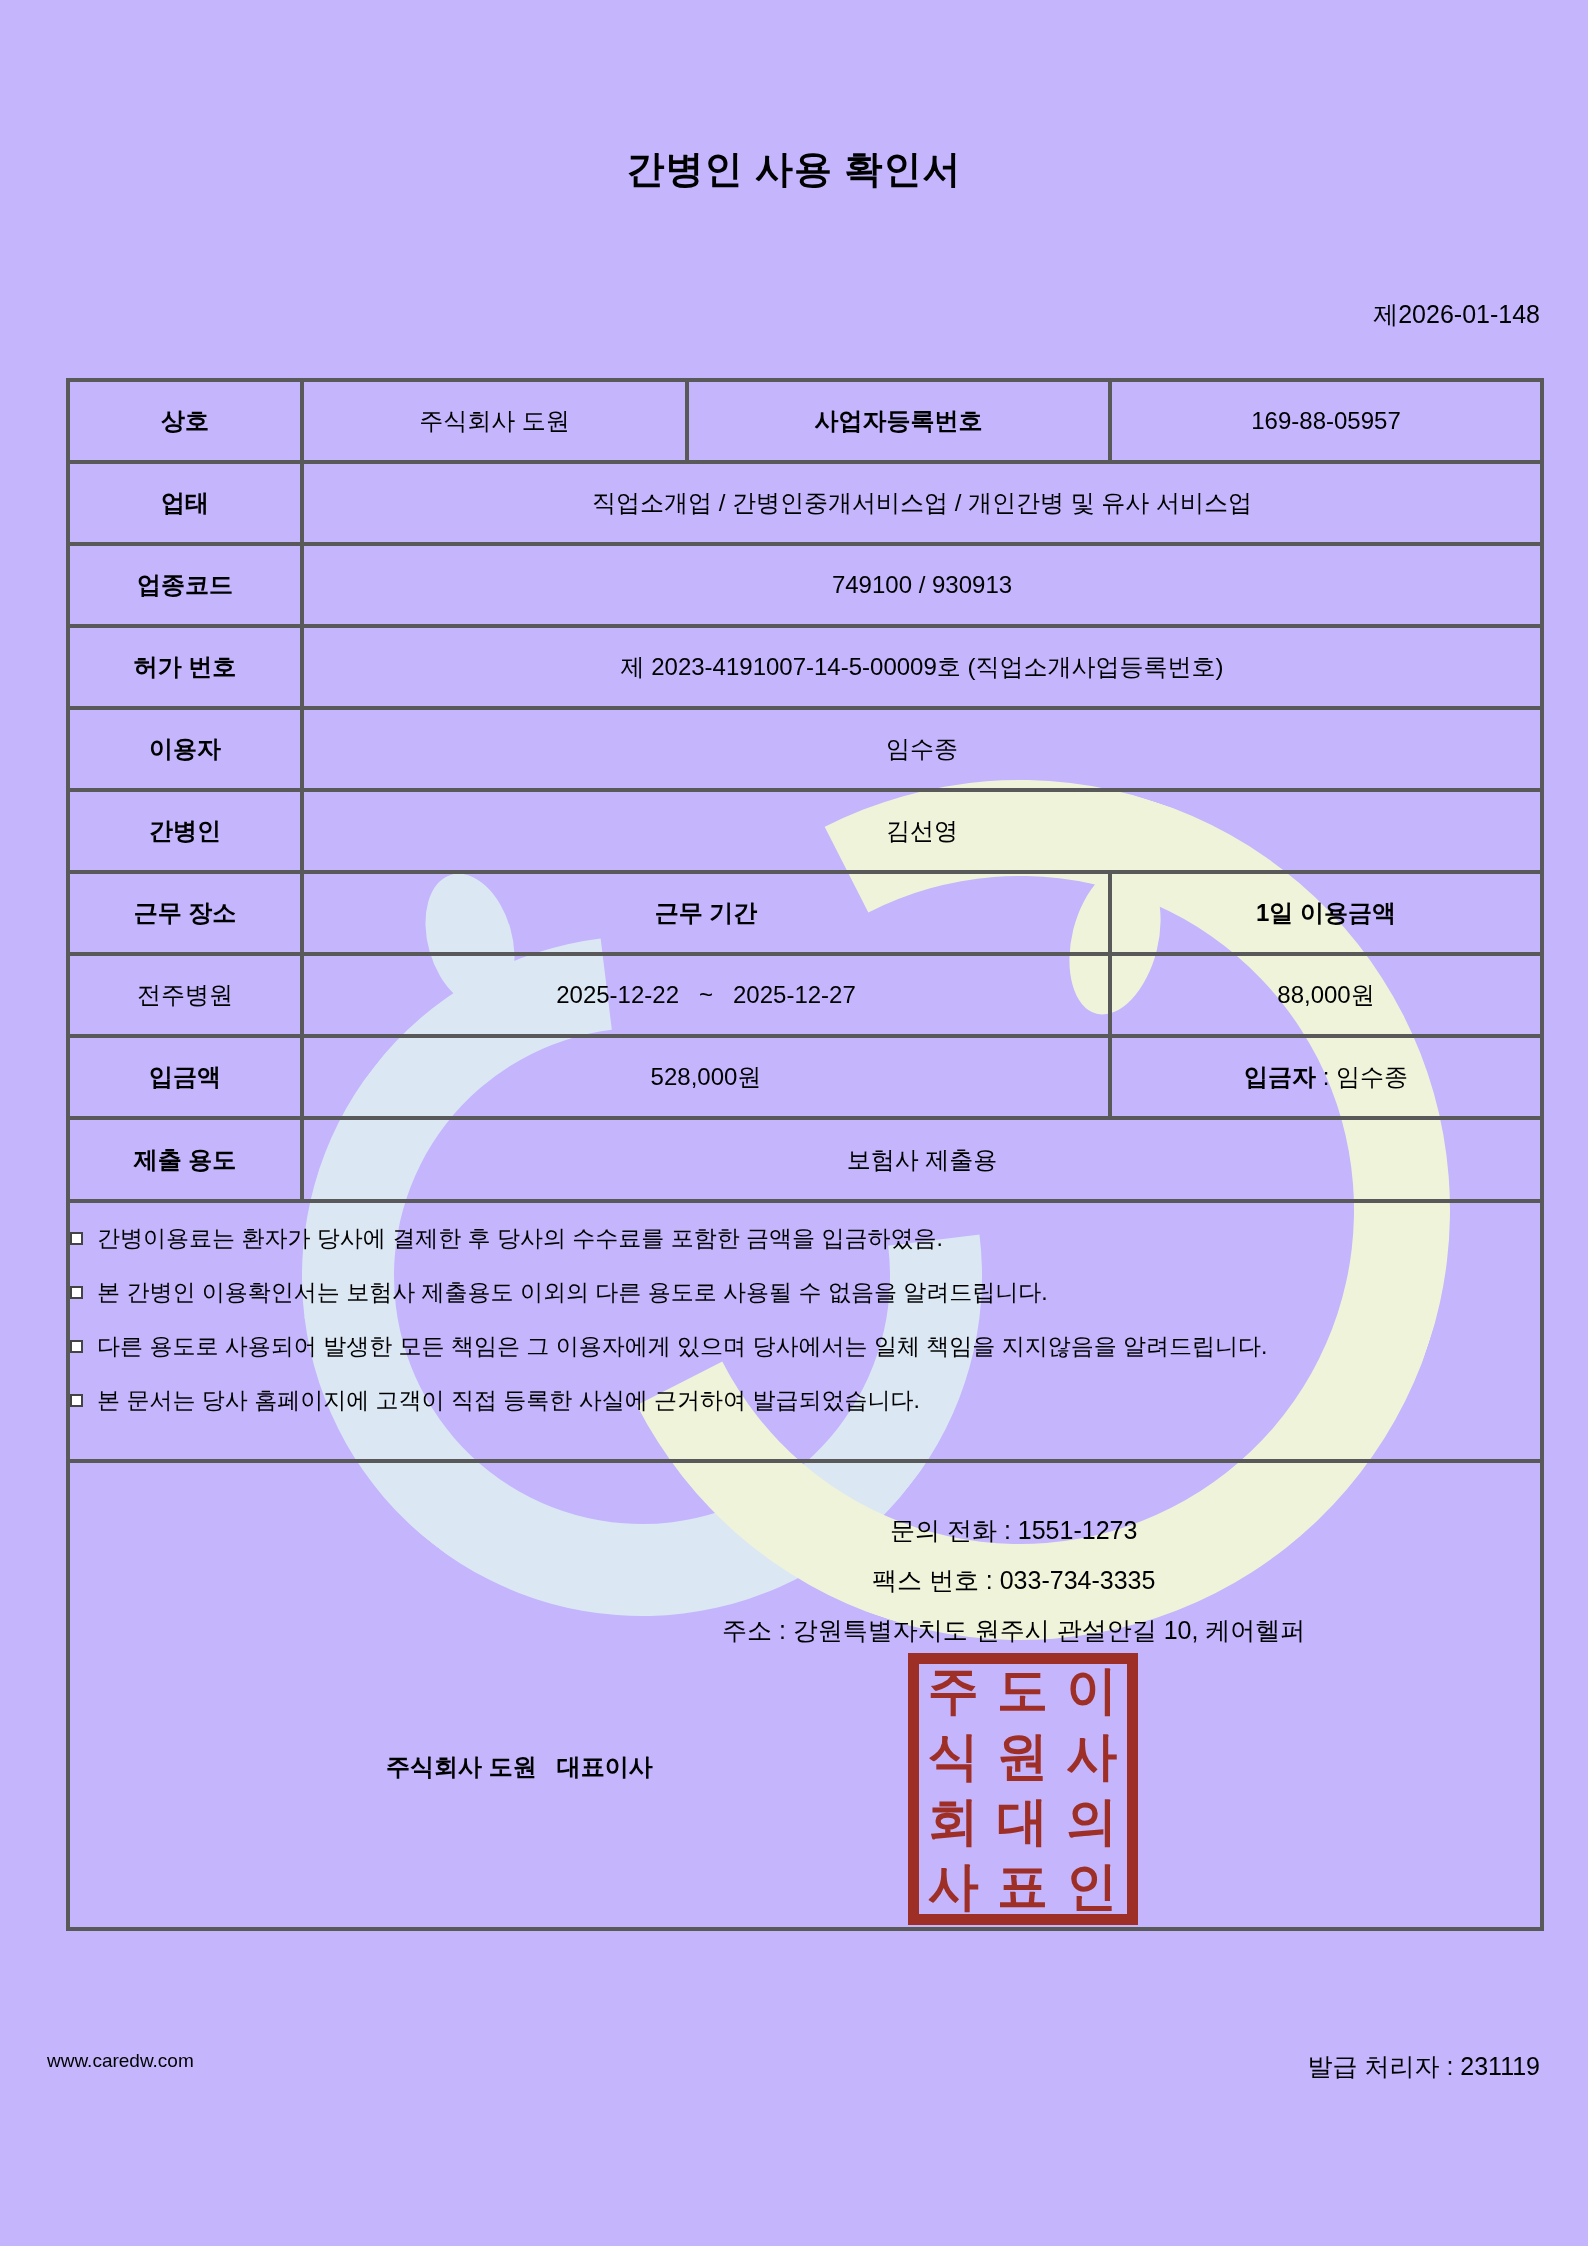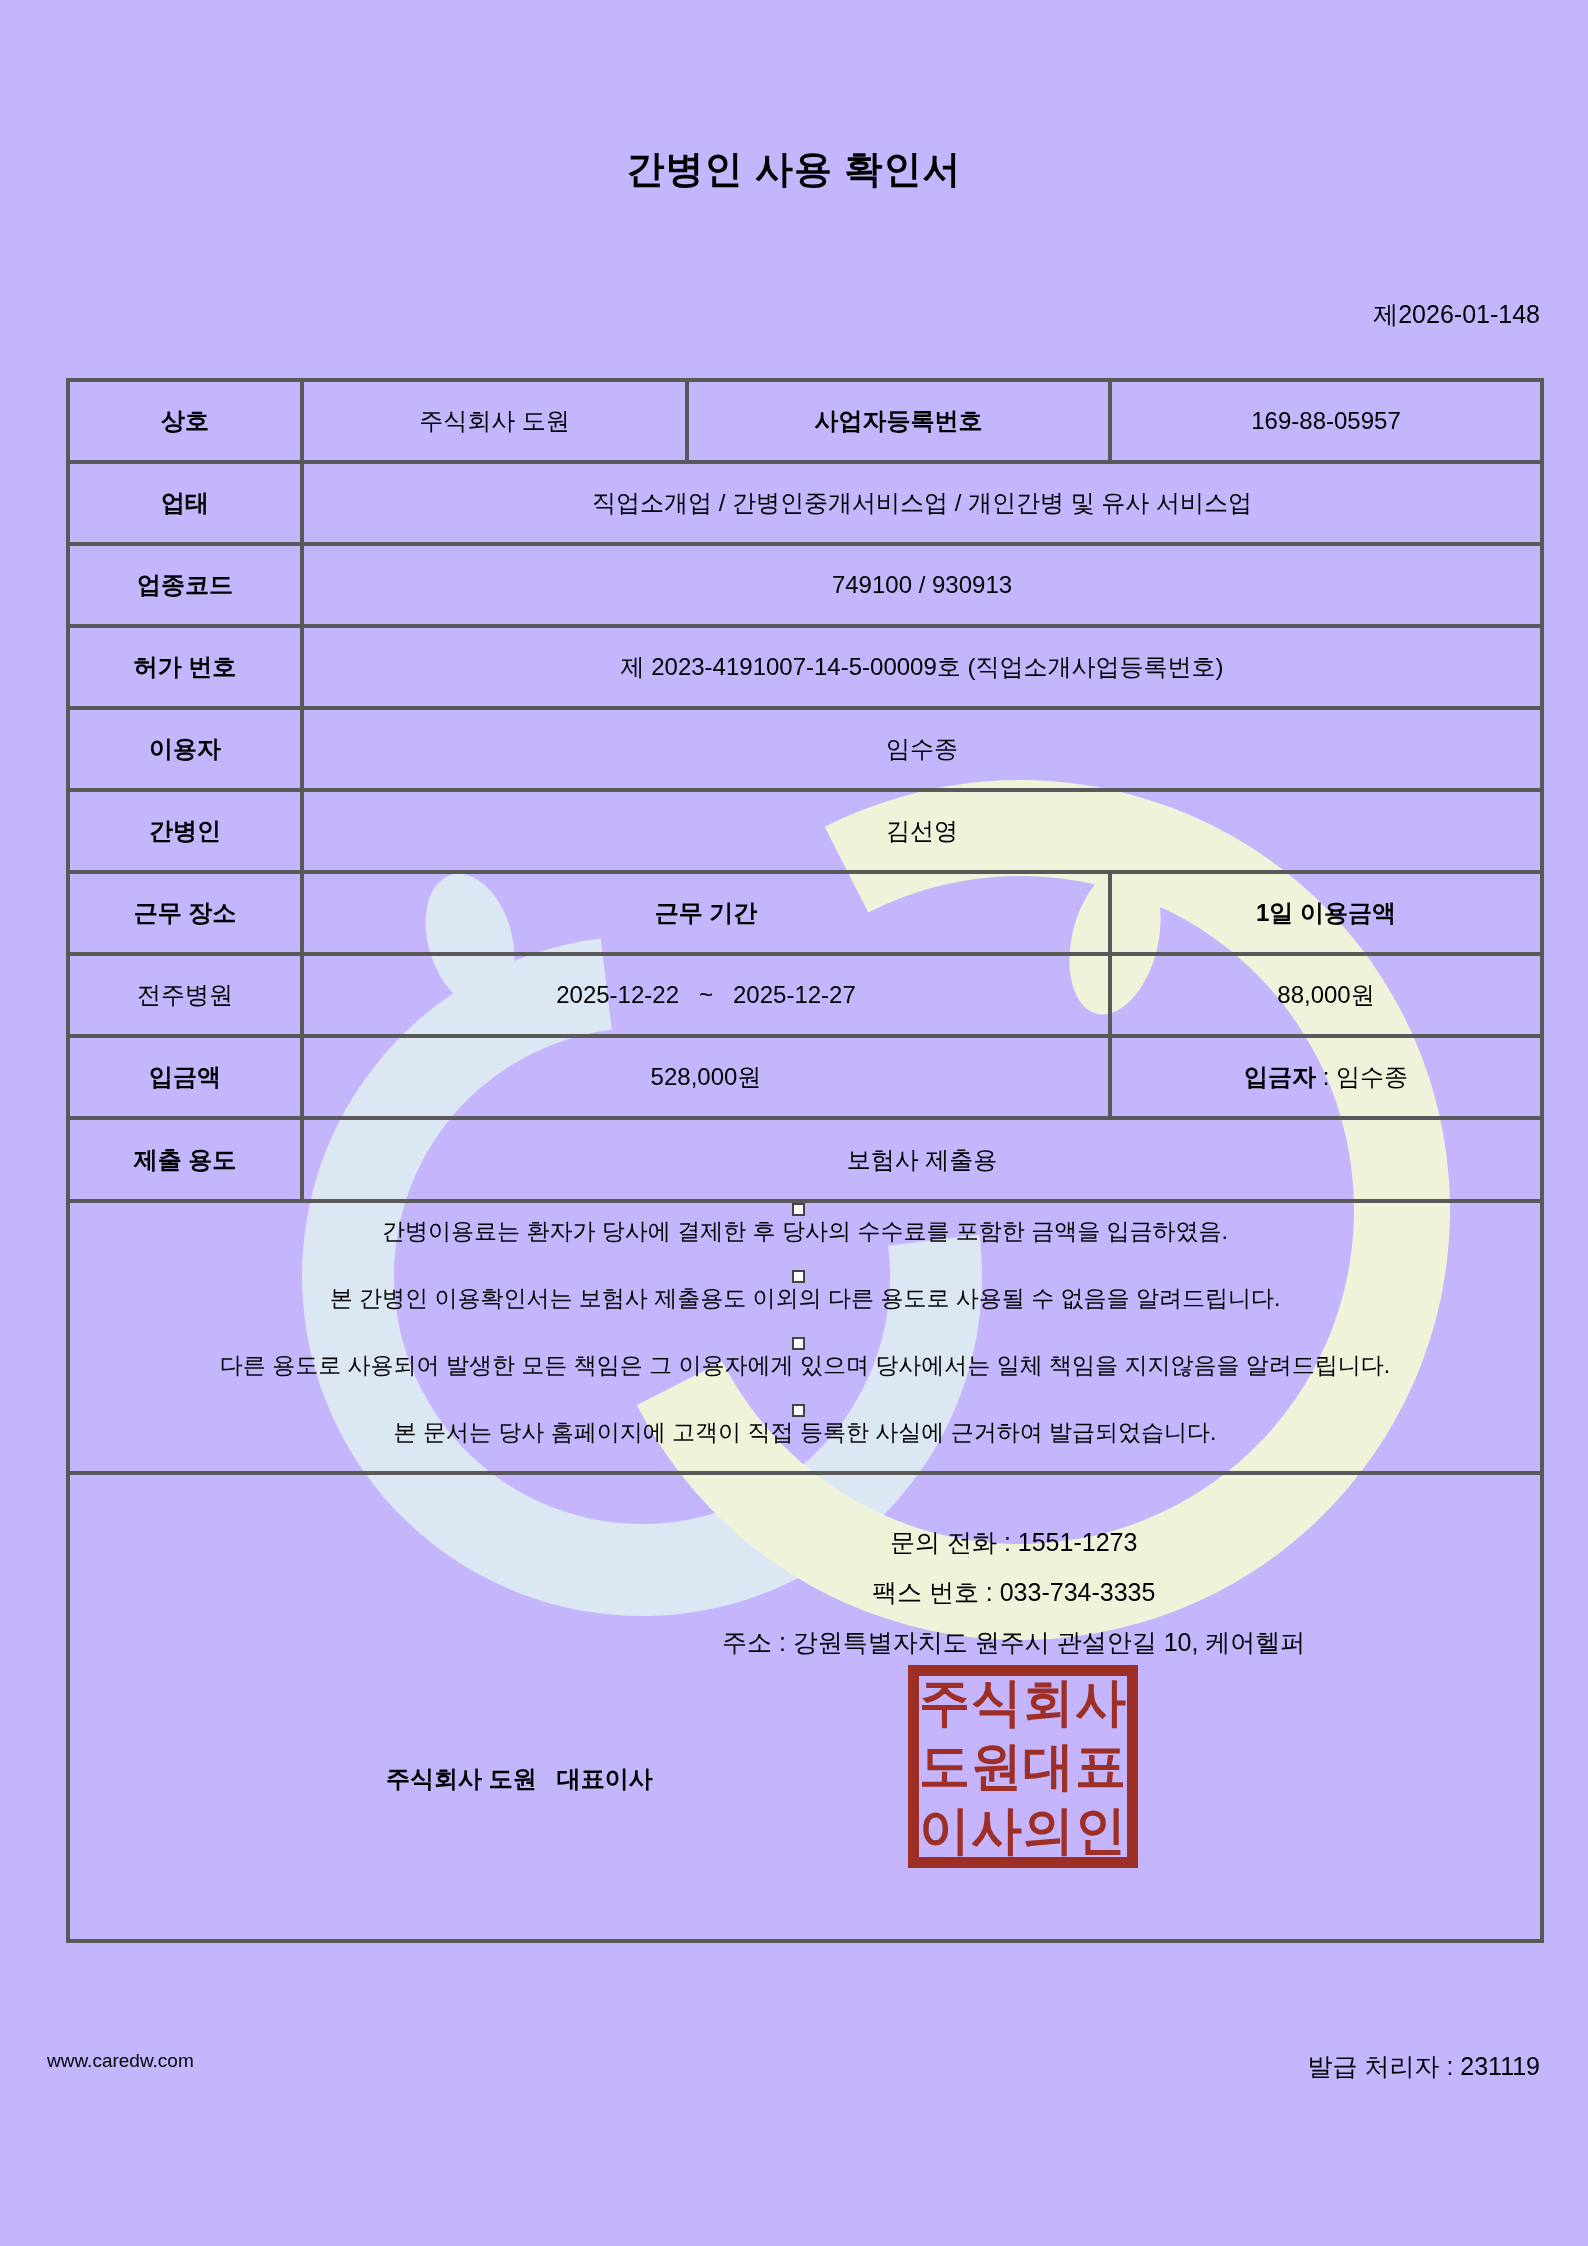--- a/index.html
+++ b/index.html
@@ -58,39 +58,39 @@
   tr.row-std{height:82px;}
   tr.row-section{height:100px;}
   tr.row-purpose{height:83px;}
   tr.row-notes{height:260px;}
   tr.row-bottom{height:468px;}
   .section-title{font-size:31px;font-weight:700;}
   .pre{white-space:pre;}
   .bold{font-weight:700;}
   
   td.notes-cell{text-align:left;vertical-align:top;padding:30px 18px 0 24px;}
-  .note-line{display:flex;align-items:center;margin-bottom:23px;font-size:23px;flex-direction:column;}
+  .note-line{display:flex;align-items:center;margin-bottom:23px;font-size:23px;}
   .note-bullet{
     flex:0 0 auto;width:9px;height:9px;margin:0 14px 0 0;
     border:2px solid #444;background:#fff;
   }
   
   td.bottom-cell{position:relative;text-align:left;vertical-align:top;}
   .contact-block{
     position:absolute;left:652px;top:42px;
     font-size:25px;line-height:50px;white-space:nowrap;
   }
   .signoff{
     position:absolute;left:316px;top:288px;
     font-size:24px;font-weight:700;white-space:pre;
   }
   .seal{
-    position:absolute;left:838px;top:190px;width:230px;height:203px;
+    position:absolute;left:838px;top:190px;width:230px;height:272px;
     border:11px solid #9e2f27;box-sizing:border-box;
-    display:flex;flex-direction:column;justify-content:center;align-items:center;
+    display:flex;flex-direction:row;justify-content:center;align-items:center;
     color:#9e2f27;font-weight:700;
   }
   .seal div{font-size:51px;line-height:64px;letter-spacing:1px;transform:scaleY(1.02);}
   
   .footer-left{position:absolute;left:47px;top:2050px;font-size:19px;z-index:2;}
   .footer-right{position:absolute;right:48px;top:2050px;font-size:25px;z-index:2;}
 </style>
 </head>
 <body>
 

